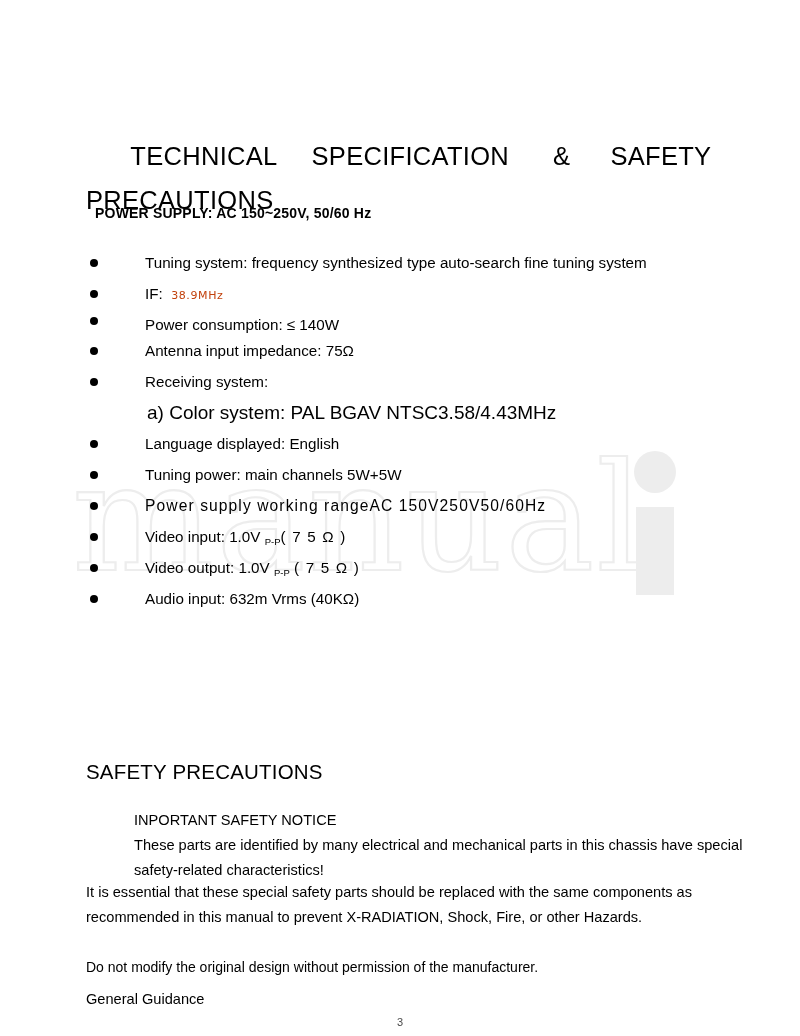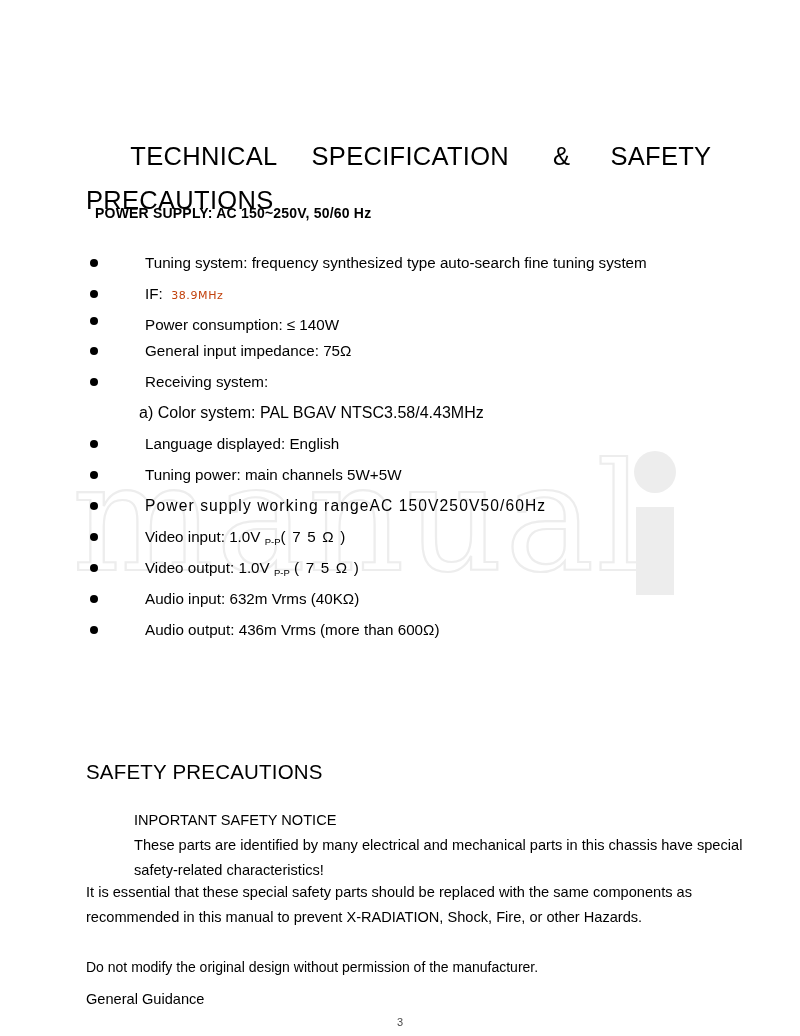--- a/index.html
+++ b/index.html
@@ -98,21 +98,21 @@
   .bullet-dot.raised { top: 3px; }
   .spec-text {
     position: absolute;
     left: 145px;
     top: 0;
     font-size: 15.2px;
     line-height: 22px;
     white-space: nowrap;
   }
   .spec-text.wide { letter-spacing: 1.1px; font-size: 15.6px; }
-  .spec-text.sub { left: 139px; font-size: 16px; text-align: right; }
+  .spec-text.sub { left: 147px; font-size: 19px; text-align: right; }
   .red-val {
     color: #c2410c;
     font-family: "DejaVu Sans", sans-serif;
     font-size: 11px;
     letter-spacing: 0.6px;
   }
   .sub-pp {
     font-size: 9.5px;
     vertical-align: -3px;
     letter-spacing: 0px;
@@ -183,21 +183,21 @@
         <span class="spec-text"><span>IF:</span>&nbsp;&nbsp;<span class="red-val">38.9MHz</span></span>
       </div>
 
       <div class="spec-row tight">
         <span class="bullet-dot raised"></span>
         <span class="spec-text">Power consumption: ≤ 140W</span>
       </div>
 
       <div class="spec-row">
         <span class="bullet-dot"></span>
-        <span class="spec-text">General input impedance: 75Ω</span>
+        <span class="spec-text">Antenna input impedance: 75Ω</span>
       </div>
 
       <div class="spec-row">
         <span class="bullet-dot"></span>
         <span class="spec-text">Receiving system:</span>
       </div>
 
       <div class="spec-row">
         <span class="spec-text sub">a) Color system: PAL BGAV NTSC3.58/4.43MHz</span>
       </div>
@@ -226,24 +226,20 @@
       <div class="spec-row">
         <span class="bullet-dot"></span>
         <span class="spec-text"><span>Video output: 1.0V</span>&nbsp;<span class="sub-pp">P-P</span>&nbsp;<span class="ohm-grp">( 7 5 Ω )</span></span>
       </div>
 
       <div class="spec-row">
         <span class="bullet-dot"></span>
         <span class="spec-text">Audio input: 632m Vrms (40KΩ)</span>
       </div>
 
-      <div class="spec-row">
-        <span class="bullet-dot"></span>
-        <span class="spec-text">Audio output: 436m Vrms (more than 600Ω)</span>
-      </div>
 
     </div>
 
     <div class="safety-heading">SAFETY PRECAUTIONS</div>
 
     <div class="para p-notice">
       <div>INPORTANT SAFETY NOTICE</div>
       <div>These parts are identified by many electrical and mechanical parts in this chassis have special safety-related characteristics!</div>
     </div>
 

